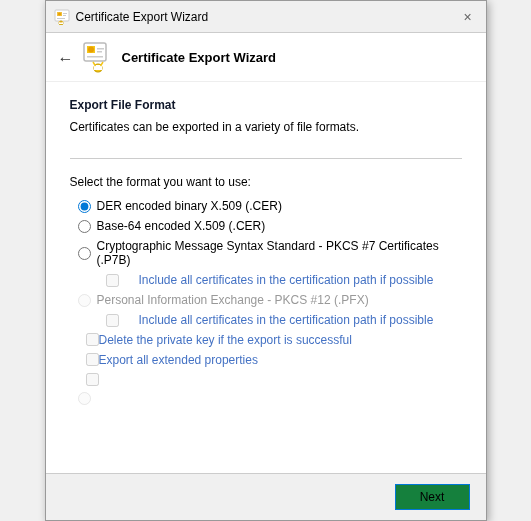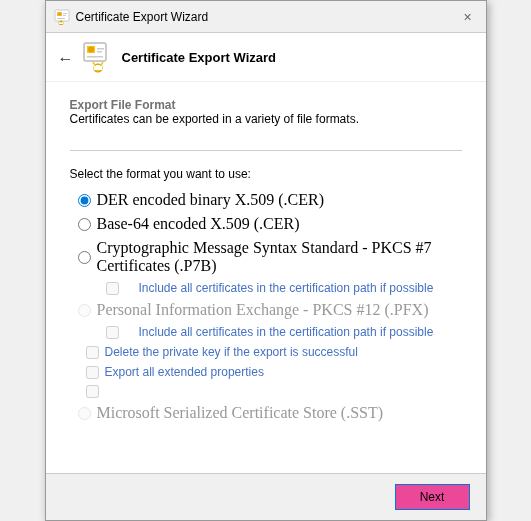--- a/index.html
+++ b/index.html
@@ -75,22 +75,22 @@
       color: #000;
     }
     .content {
       flex: 1;
       padding: 16px 24px;
       overflow-y: auto;
     }
     .section-title {
       font-weight: 700;
       font-size: 12px;
-      color: #737373;
-      margin-bottom: 0;
+      color: #0f172a;
+      margin-bottom: 8px;
     }
     .section-desc {
       font-size: 12px;
       color: #000;
       margin-bottom: 24px;
     }
     .divider {
       border: none;
       border-top: 1px solid #ccc;
       margin-bottom: 16px;
@@ -111,45 +111,43 @@
       align-items: center;
       gap: 6px;
       cursor: pointer;
     }
     .radio-item input[type="radio"] {
       margin: 0;
       cursor: pointer;
       accent-color: #0078d7;
     }
     .radio-item label {
-      font-size: 16px;
-      color: #000;
-      cursor: pointer;
-      font-family: Liberation Serif, serif;
+      font-size: 12px;
+      color: #000;
+      cursor: pointer;
     }
     .checkbox-sub {
       display: flex;
       align-items: center;
       gap: 20px;
       padding-left: 28px;
       cursor: pointer;
     }
     .checkbox-sub input[type="checkbox"] {
       margin: 0;
       cursor: pointer;
     }
     .checkbox-sub label {
       font-size: 12px;
       color: #4472c4;
       cursor: pointer;
     }
     .checkbox-item {
       display: flex;
-      align-items: flex-end;
-      gap: 6px;
+      align-items: flex-start;
       padding-left: 8px;
       cursor: pointer;
     }
     .checkbox-item input[type="checkbox"] {
       margin: 0;
       cursor: pointer;
     }
     .checkbox-item label {
       font-size: 12px;
       color: #4472c4;
@@ -174,21 +172,21 @@
       height: 26px;
       padding: 0 12px;
       font-size: 12px;
       cursor: pointer;
       border: 1px solid #adadad;
       background: #e1e1e1;
       color: #000;
     }
     .btn-next {
       border: 1px solid #0078d7;
-      background: #ec4899;
+      background: #15803d;
     }
   </style>
 </head>
 <body>
 
 <div class="window">
 
   <div class="title-bar">
     <div class="title-bar-left">
 
@@ -273,21 +271,20 @@
         <input type="checkbox" id="chk2" disabled="" style="">
         <label for="chk2">Export all extended properties</label>
       </div>
 
       <div class="checkbox-item">
         <input type="checkbox" id="chk3" disabled="" style="">
       </div>
 
       <div class="radio-item disabled">
         <input type="radio" name="format" id="opt5" disabled="" style="">
-        <label for="opt5" style="color:#999;">Microsoft Serialized Certificate Store (.SST)</label>
       </div>
     </div>
   </div>
 
   <div class="footer">
     <button class="btn btn-next">Next</button>
   </div>
 </div>
 
 </body></html>

